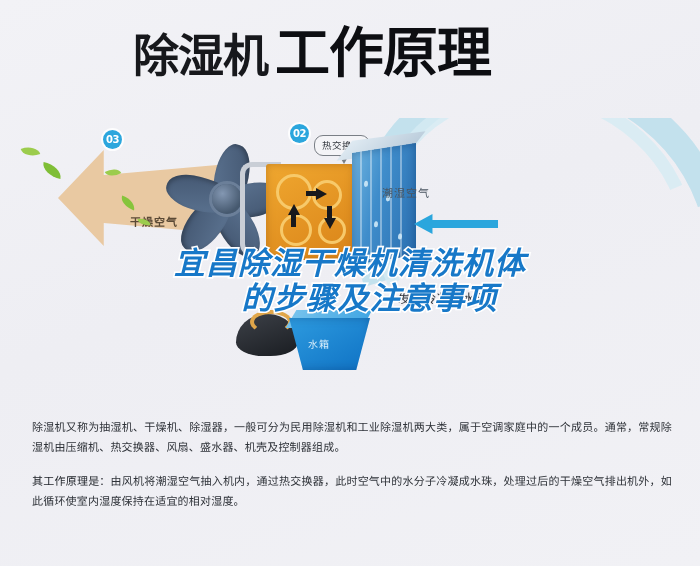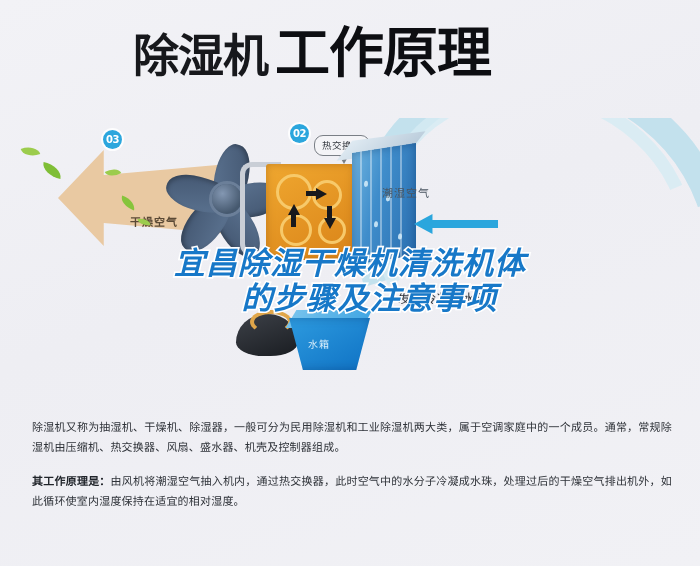--- a/index.html
+++ b/index.html
@@ -296,21 +296,21 @@
     position:absolute;left:32px;top:418px;width:640px;
   }
   .body-text p{
     margin:0 0 13px 0;
     font-size:11px;
     line-height:1.85;
     color:#2e3238;
     text-align:justify;
     letter-spacing:.2px;
   }
-  .body-text p .lead{ font-weight:bold; color:#20242a; }
+  .body-text p .lead{ font-weight:normal; color:#20242a; }
 </style>
 </head>
 <body>
 
 <div id="page">
 
   <div class="title-wrap">
     <span class="title-a">除湿机</span><span class="title-b">工作原理</span>
   </div>
 

